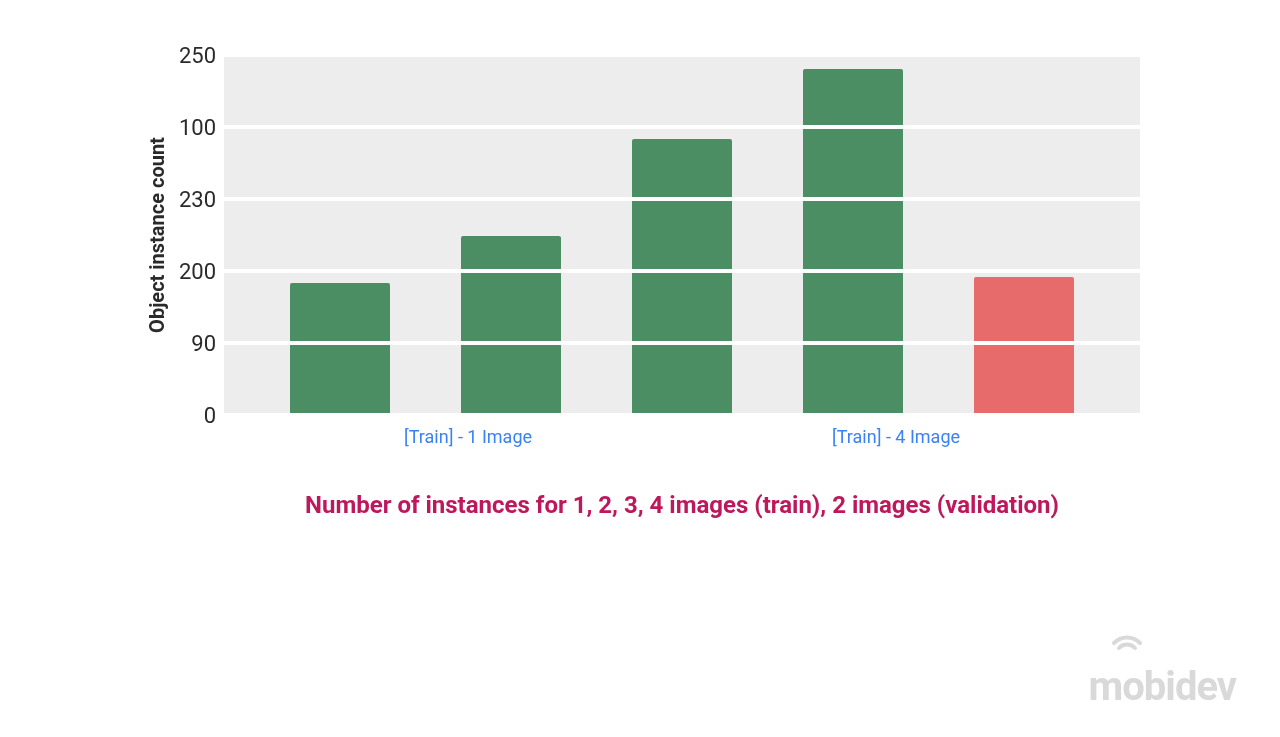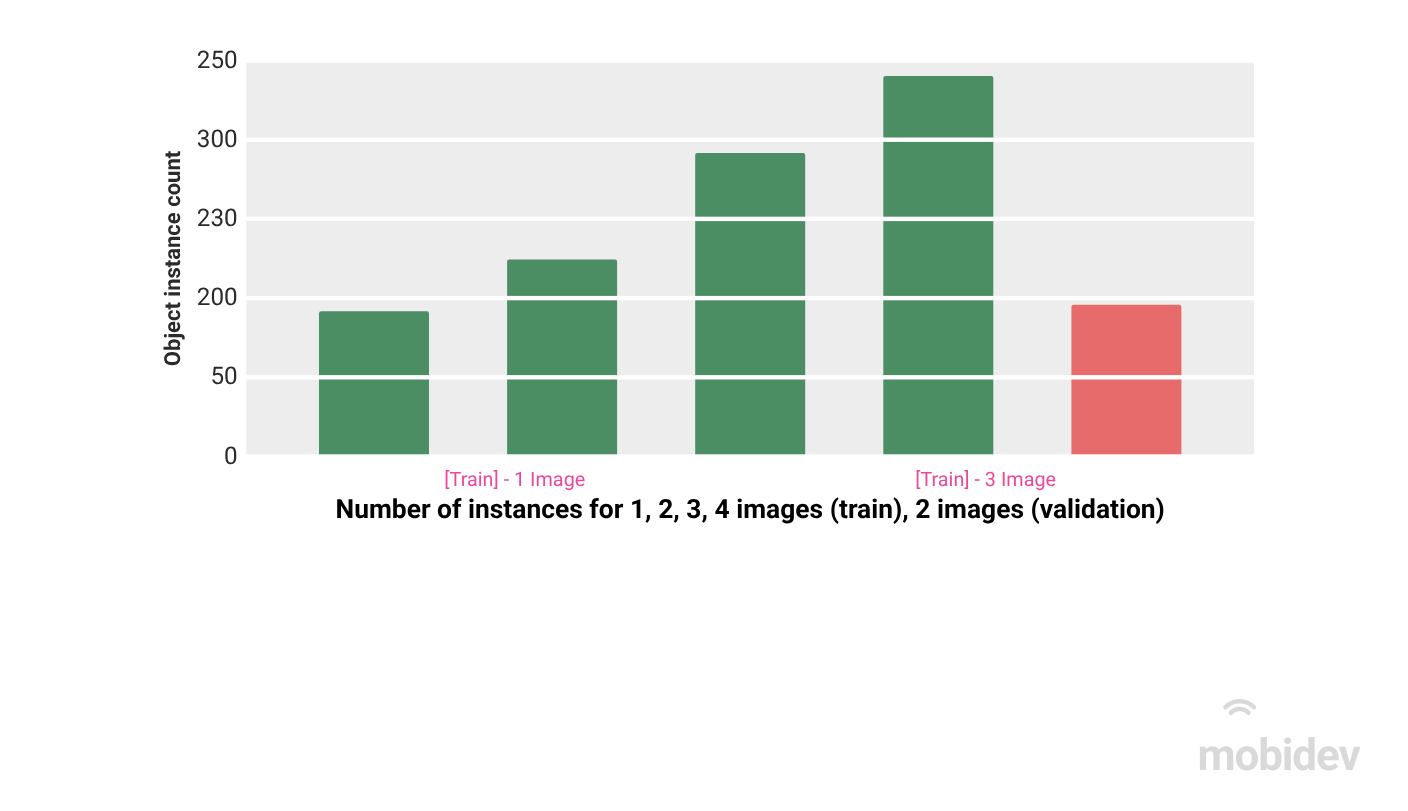--- a/index.html
+++ b/index.html
@@ -75,29 +75,30 @@
   .xticks {
     display: flex;
     justify-content: space-around;
     padding: 10px 30px 0 30px;
     margin-left: 84px; 
   }
   .xtick {
     width: 140px;
     text-align: center;
     font-size: 18px;
-    color: #ec4899;
+    color: #3b82f6;
     line-height: 1.35;
   }
   .title {
     text-align: center;
     font-weight: 700;
     font-size: 24px;
+    margin-top: 42px;
     margin-left: 84px;
-    color: #000000;
+    color: #be185d;
   }
   .logo {
     position: absolute;
     right: 44px;
     bottom: 30px;
     display: flex;
     align-items: center;
     gap: 2px;
     color: #d9d9d9;
   }
@@ -112,45 +113,45 @@
 </head>
 <body>
 
 <div class="chart-wrap">
   <div class="plot-row">
     <div class="ylabel-wrap">
       <div class="ylabel">Object instance count</div>
     </div>
     <div class="yticks" id="yticks">
         <div class="ytick" style="bottom: 0px;">0</div>
-        <div class="ytick" style="bottom: 72px;">50</div>
+        <div class="ytick" style="bottom: 72px;">90</div>
         <div class="ytick" style="bottom: 144px;">200</div>
         <div class="ytick" style="bottom: 216px;">230</div>
-        <div class="ytick" style="bottom: 288px;">300</div>
+        <div class="ytick" style="bottom: 288px;">100</div>
         <div class="ytick" style="bottom: 360px;">250</div>
       </div>
     <div class="plot-area" id="plot-area">
       <div class="bars" id="bars">
           <div class="bar" style="height: 132.48px; background: rgb(75, 142, 99);"></div>
           <div class="bar" style="height: 178.56px; background: rgb(75, 142, 99);"></div>
           <div class="bar" style="height: 276.48px; background: rgb(75, 142, 99);"></div>
           <div class="bar" style="height: 345.6px; background: rgb(75, 142, 99);"></div>
           <div class="bar" style="height: 138.24px; background: rgb(231, 107, 107);"></div>
         </div>
     <div class="grid-line" style="bottom: -2px;"></div>
         <div class="grid-line" style="bottom: 70px;"></div>
         <div class="grid-line" style="bottom: 142px;"></div>
         <div class="grid-line" style="bottom: 214px;"></div>
         <div class="grid-line" style="bottom: 286px;"></div>
         <div class="grid-line" style="bottom: 358px;"></div>
       </div>
   </div>
   <div class="xticks" id="xticks">
       <div class="xtick">[Train] - 1 Image</div>
-      <div class="xtick">[Train] - 3 Image</div>
+      <div class="xtick">[Train] - 4 Image</div>
     </div>
   <div class="title">Number of instances for 1, 2, 3, 4 images (train), 2 images (validation)</div>
 </div>
 
 <div class="logo">
   <span class="logo-text">mobidev</span>
   <svg width="34" height="48" viewBox="0 0 34 48" style="position: absolute; right: 92px; bottom: 30px;">
       <path d="M4 14 A18 18 0 0 1 30 14" stroke="#d9d9d9" stroke-width="4" fill="none" stroke-linecap="round"></path>
       <path d="M9 19 A11 11 0 0 1 25 19" stroke="#d9d9d9" stroke-width="4" fill="none" stroke-linecap="round"></path>
     </svg>

